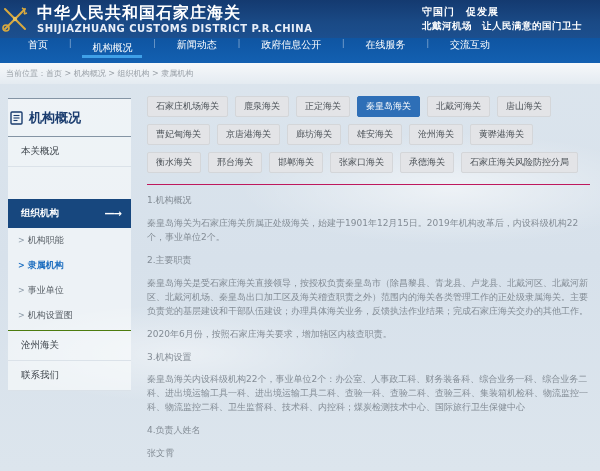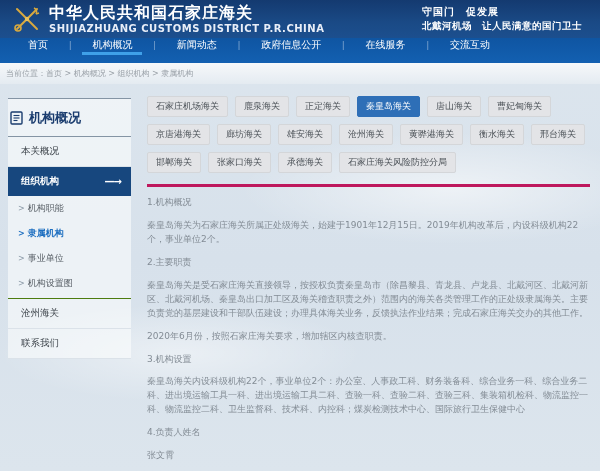--- a/index.html
+++ b/index.html
@@ -8,34 +8,34 @@
     font-family:"DejaVu Sans","Liberation Sans",sans-serif;
     background:
       radial-gradient(ellipse 300px 80px at 75% 40%, rgba(255,255,255,.55), rgba(255,255,255,0) 70%),
       radial-gradient(ellipse 260px 70px at 30% 75%, rgba(255,255,255,.45), rgba(255,255,255,0) 70%),
       linear-gradient(180deg,#dde6ee 0%,#d7e1eb 55%,#dce5ed 100%);
   }
 
   
   .header{
     height:38px; background:linear-gradient(180deg,#143a70 0%,#1a4a86 60%,#1c4f8e 100%);
-    display:flex; align-items:center; padding:0 12px 0 12px;
+    display:flex; align-items:center; padding:0 12px 0 0;
   }
   .logo{ width:30px; height:30px; flex:0 0 auto; margin-right:7px; }
   .title-block{ color:#fff; line-height:1.1; }
   .title-cn{ font-size:16px; font-weight:bold; letter-spacing:1px; }
   .title-en{ font-size:10px; font-weight:bold; letter-spacing:.5px; margin-top:2px; color:#e8eef8; }
   .slogan{ margin-left:auto; text-align:left; color:#fff; line-height:1.5; padding-right:6px; }
   .slogan-l1{ font-size:10px; font-weight:bold; letter-spacing:1px; }
   .slogan-l2{ font-size:9.5px; font-weight:bold; letter-spacing:.5px; }
 
   
   .nav{
     height:25px; background:linear-gradient(180deg,#0f55a2,#1360b1);
-    display:flex; align-items:center; padding:0 100px 12px 18px; justify-content:space-between;
+    display:flex; align-items:flex-start; padding:0 100px 12px 18px; justify-content:space-between;
   }
   .nav-item{
     color:#fff; font-size:10px; display:flex; align-items:center; padding:0 10px;
     cursor:pointer; position:relative;
   }
   .nav-item.active{ border-bottom:3px solid #3fa0e8; padding-top:3px; }
   .nav-sep{ color:rgba(255,255,255,.45); font-size:9px; display:flex; align-items:center; }
 
   
   .breadcrumb{
@@ -48,32 +48,32 @@
 
   
   .sidebar{ width:123px; margin:14px 0 0 8px; background:rgba(252,253,254,.6); }
   .sb-topline{ border-top:1px solid #8494a4; }
   .sb-title{ display:flex; align-items:center; gap:6px; padding:10px 2px 9px 2px;
     color:#1a3c6e; font-size:13px; font-weight:bold; border-bottom:1px solid #8494a4; }
   .sb-title svg{ flex:0 0 auto; }
   .sb-item{ font-size:9.5px; color:#3a4148; padding:8px 4px 8px 13px;
     border-bottom:1px solid #dbe2e9; cursor:pointer; }
   .sb-item.active{ background:#17477e; color:#fff; display:flex; justify-content:space-between;
-    align-items:center; padding-right:10px; font-weight:bold; border-bottom:none; }
+    align-items:center; padding-right:10px; font-weight:bold; border-bottom:none;margin-top:32px; }
   .sb-arrow{ font-size:10px; letter-spacing:-1px; }
   .sb-sub{ font-size:9px; color:#555c63; padding:6px 4px 6px 10px; cursor:pointer; }
   .sb-sub .mk{ color:#8a98a6; margin-right:3px; font-size:8px; }
   .sb-sub.current{ color:#1e6fc0; font-weight:bold; }
   .sb-sub.current .mk{ color:#1e6fc0; }
   .sb-group{ border-bottom:1px solid #4d7c0f; padding-bottom:2px; }
 
   
   .main{ flex:1; margin:12px 10px 0 16px; }
   .tags{ display:flex; flex-wrap:wrap; gap:7px 7px; padding-bottom:11px;
-    border-bottom:3px solid #be185d; }
+    border-bottom:1px solid #be185d; }
   .tag{
     background:#e3e4e7; border:1px solid #d4d6d9; color:#4a5056; font-size:9px;
     padding:3px 8px; border-radius:2px; cursor:pointer; white-space:nowrap;
   }
   .tag.active{ background:#2e6fb7; border-color:#2e6fb7; color:#fff; }
 
   .article{ margin-top:4px; }
   .para{ font-size:9px; color:#838c95; line-height:1.55; margin:9px 0; }
 </style>
 </head>
@@ -155,20 +155,21 @@
     <div class="sb-item">联系我们</div>
   </div>
 
   <div class="main">
 
     <div class="tags">
       <div class="tag">石家庄机场海关</div>
       <div class="tag">鹿泉海关</div>
       <div class="tag">正定海关</div>
       <div class="tag active">秦皇岛海关</div>
+      <div class="tag">北戴河海关</div>
       <div class="tag">唐山海关</div>
       <div class="tag">曹妃甸海关</div>
       <div class="tag">京唐港海关</div>
       <div class="tag">廊坊海关</div>
       <div class="tag">雄安海关</div>
       <div class="tag">沧州海关</div>
       <div class="tag">黄骅港海关</div>
       <div class="tag">衡水海关</div>
       <div class="tag">邢台海关</div>
       <div class="tag">邯郸海关</div>

